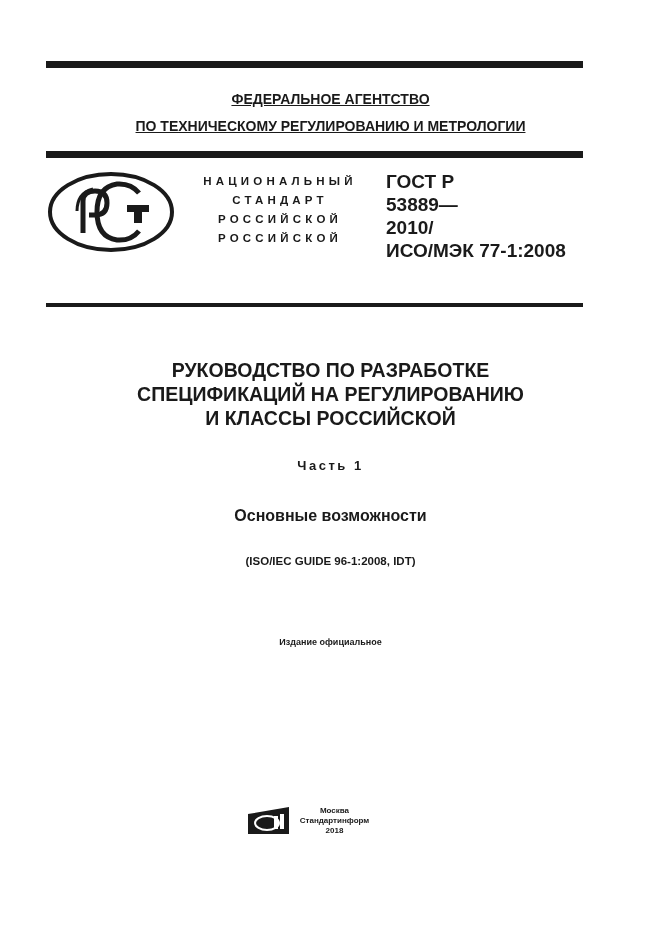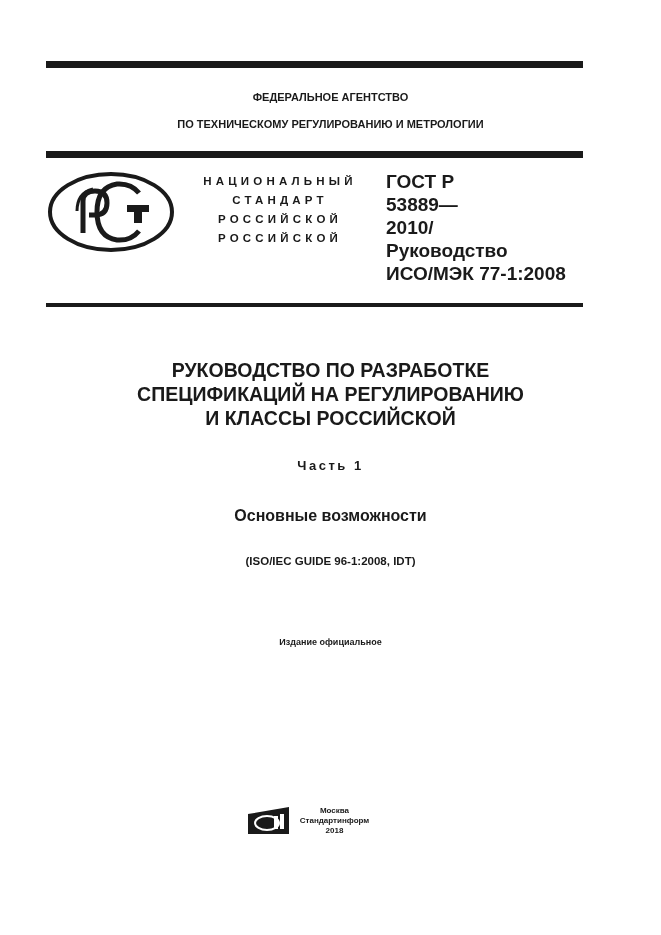--- a/index.html
+++ b/index.html
@@ -1,20 +1,20 @@
 <!DOCTYPE html>
 <html><head>
   <meta charset="utf-8">
   <style>
     html, body { margin: 0; padding: 0; background: #ffffff; }
     body { width: 661px; height: 935px; position: relative; overflow: hidden;
            font-family: "Liberation Sans", sans-serif; color: #1a1a1a; }
     .bar { position: absolute; left: 46px; width: 537px; background: #1a1a1a; }
     .center { position: absolute; left: 0; width: 661px; text-align: center; font-weight: bold; }
-    .agency { font-size: 11px; }
+    .agency { font-size: 14px; text-decoration: underline; }
     .logo { position: absolute; left: 47px; top: 171px; width: 128px; height: 82px; }
     .nat { position: absolute; left: 185px; width: 190px; text-align: center;
            font-weight: bold; font-size: 11.5px; letter-spacing: 4.2px; }
     .gost { position: absolute; left: 386px; font-weight: bold; font-size: 19px; line-height: 23px; }
     .title { font-size: 19.5px; line-height: 24px; }
     .part { font-size: 13px; letter-spacing: 2.5px; }
     .subtitle { font-size: 16px; }
     .iso { font-size: 11.5px; }
     .edition { font-size: 9px; }
     .pub-logo { position: absolute; left: 247px; top: 806px; width: 44px; height: 30px; }
@@ -47,21 +47,20 @@
   <div style="line-height:19px;">НАЦИОНАЛЬНЫЙ</div>
   <div style="line-height:19px;">СТАНДАРТ</div>
   <div style="line-height:19px;">РОССИЙСКОЙ</div>
   <div style="line-height:19px;">РОССИЙСКОЙ</div>
 </div>
 
 <div class="gost" style="top:170px;">
   <div>ГОСТ Р</div>
   <div>53889—</div>
   <div>2010/</div>
-  <div>Руководство</div>
   <div>ИСО/МЭК 77-1:2008</div>
 </div>
 
 <div class="bar" style="top:303px;height:4px;"></div>
 
 <div class="center title" style="top:358px;">
   <div>РУКОВОДСТВО ПО РАЗРАБОТКЕ</div>
   <div>СПЕЦИФИКАЦИЙ НА РЕГУЛИРОВАНИЮ</div>
   <div>И КЛАССЫ РОССИЙСКОЙ</div>
 </div>

